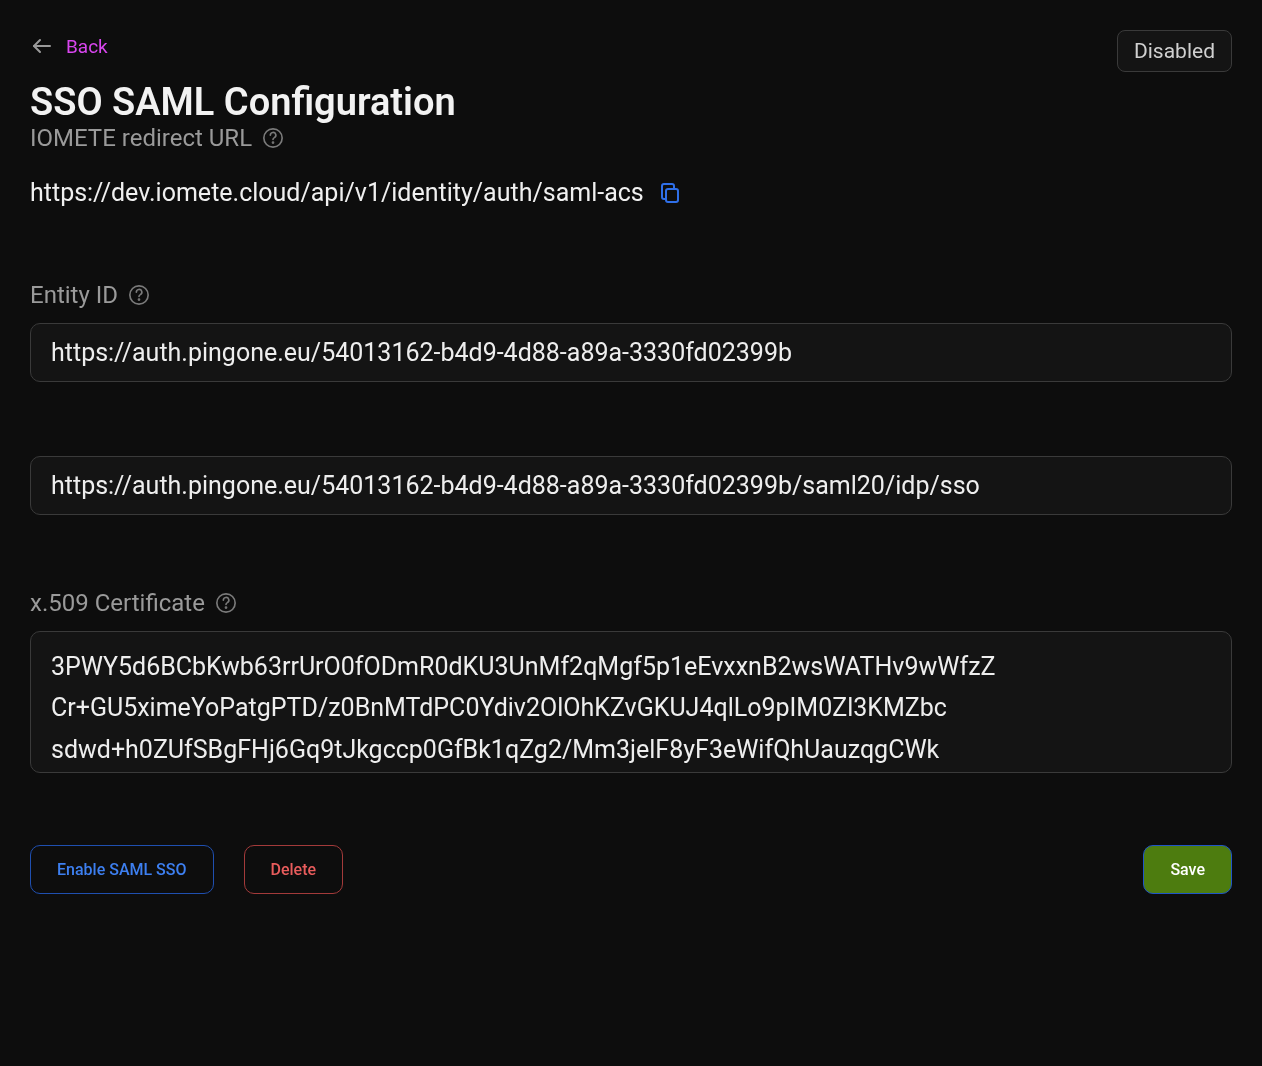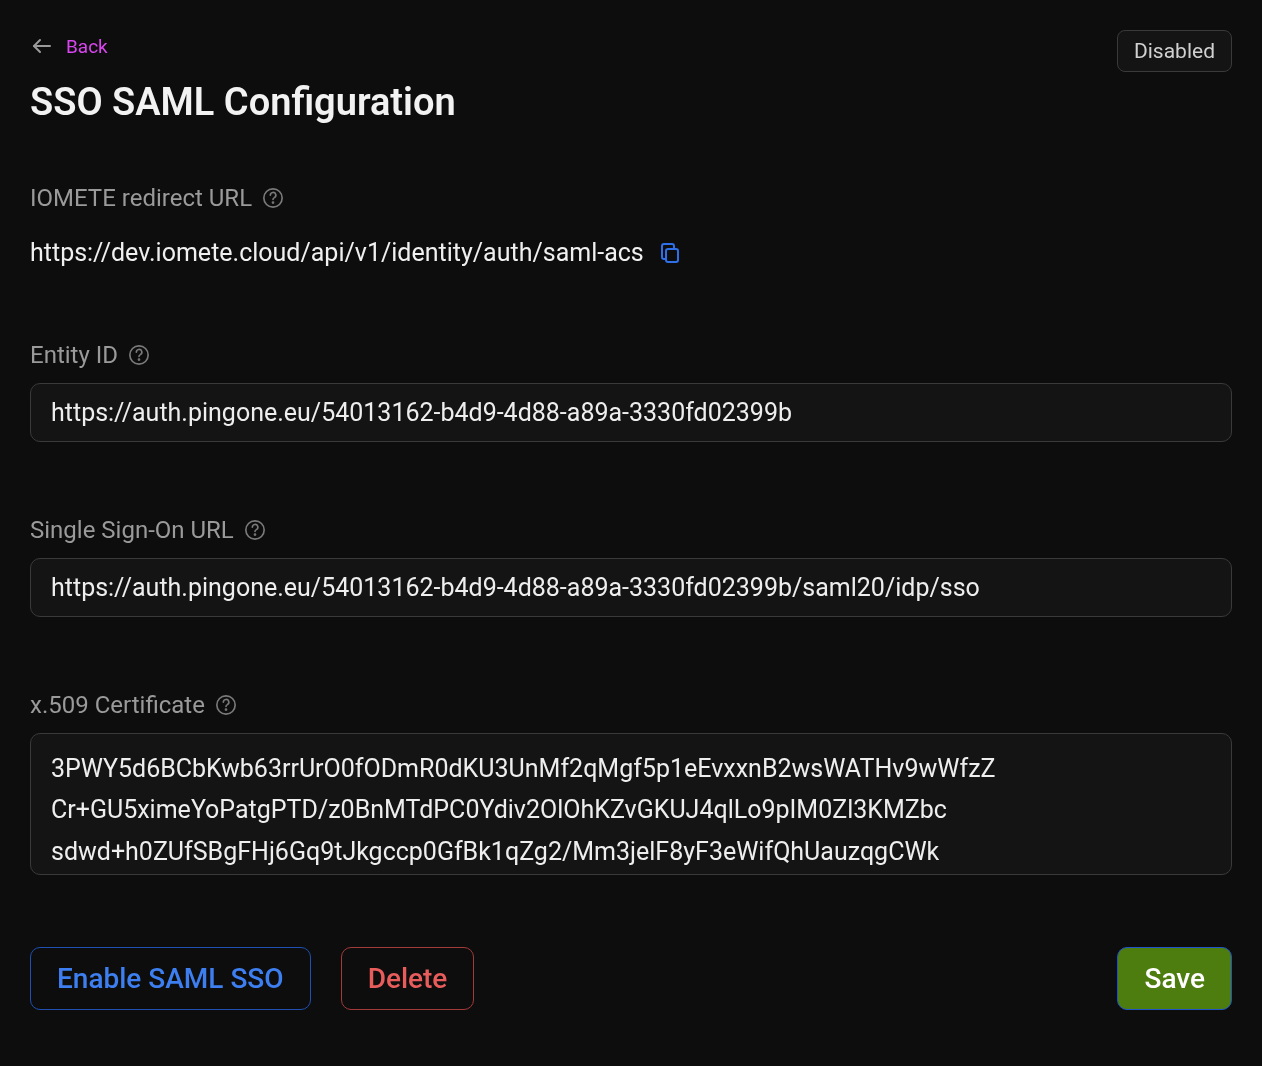--- a/index.html
+++ b/index.html
@@ -43,21 +43,20 @@
     cursor: default;
     user-select: none;
   }
   .page-title {
     font-size: 38px;
     font-weight: 600;
     color: #f2f2f2;
     margin-top: 8px;
   }
   .section {
-    margin-top: 60px;
   }
   .section + .section {
     margin-top: 74px;
   }
   .field-label {
     display: flex;
     align-items: center;
     gap: 10px;
     font-size: 24px;
     color: #9a9a9a;
@@ -120,21 +119,21 @@
     display: flex;
     justify-content: space-between;
     align-items: center;
     margin-top: 68px;
   }
   .actions-left {
     display: flex;
     gap: 30px;
   }
   .btn {
-    font-size: 28px;
+    font-size: 16px;
     font-weight: 500;
     border-radius: 10px;
     padding: 14px 26px;
     cursor: pointer;
     user-select: none;
     border: 1px solid transparent;
     background: transparent;
     font-family: inherit;
   }
   .btn-outline-blue {
@@ -203,30 +202,20 @@
           <circle cx="12" cy="12" r="10"></circle>
           <path d="M9.1 9a3 3 0 1 1 4.4 2.6c-.9.5-1.5 1-1.5 2"></path>
           <circle cx="12" cy="17" r="0.6" fill="#7a7a7a"></circle>
         </svg>
       </span>
     </div>
     <input type="text" class="text-input" value="https://auth.pingone.eu/54013162-b4d9-4d88-a89a-3330fd02399b" style="">
   </div>
 
   <div class="section">
-    <div class="field-label">
-      <span>Single Sign-On URL</span>
-      <span class="help-icon">
-        <svg width="22" height="22" viewBox="0 0 24 24" fill="none" stroke="#7a7a7a" stroke-width="1.8" stroke-linecap="round" stroke-linejoin="round">
-          <circle cx="12" cy="12" r="10"></circle>
-          <path d="M9.1 9a3 3 0 1 1 4.4 2.6c-.9.5-1.5 1-1.5 2"></path>
-          <circle cx="12" cy="17" r="0.6" fill="#7a7a7a"></circle>
-        </svg>
-      </span>
-    </div>
     <input type="text" class="text-input" value="https://auth.pingone.eu/54013162-b4d9-4d88-a89a-3330fd02399b/saml20/idp/sso" style="">
   </div>
 
   <div class="section">
     <div class="field-label">
       <span>x.509 Certificate</span>
       <span class="help-icon">
         <svg width="22" height="22" viewBox="0 0 24 24" fill="none" stroke="#7a7a7a" stroke-width="1.8" stroke-linecap="round" stroke-linejoin="round">
           <circle cx="12" cy="12" r="10"></circle>
           <path d="M9.1 9a3 3 0 1 1 4.4 2.6c-.9.5-1.5 1-1.5 2"></path>

